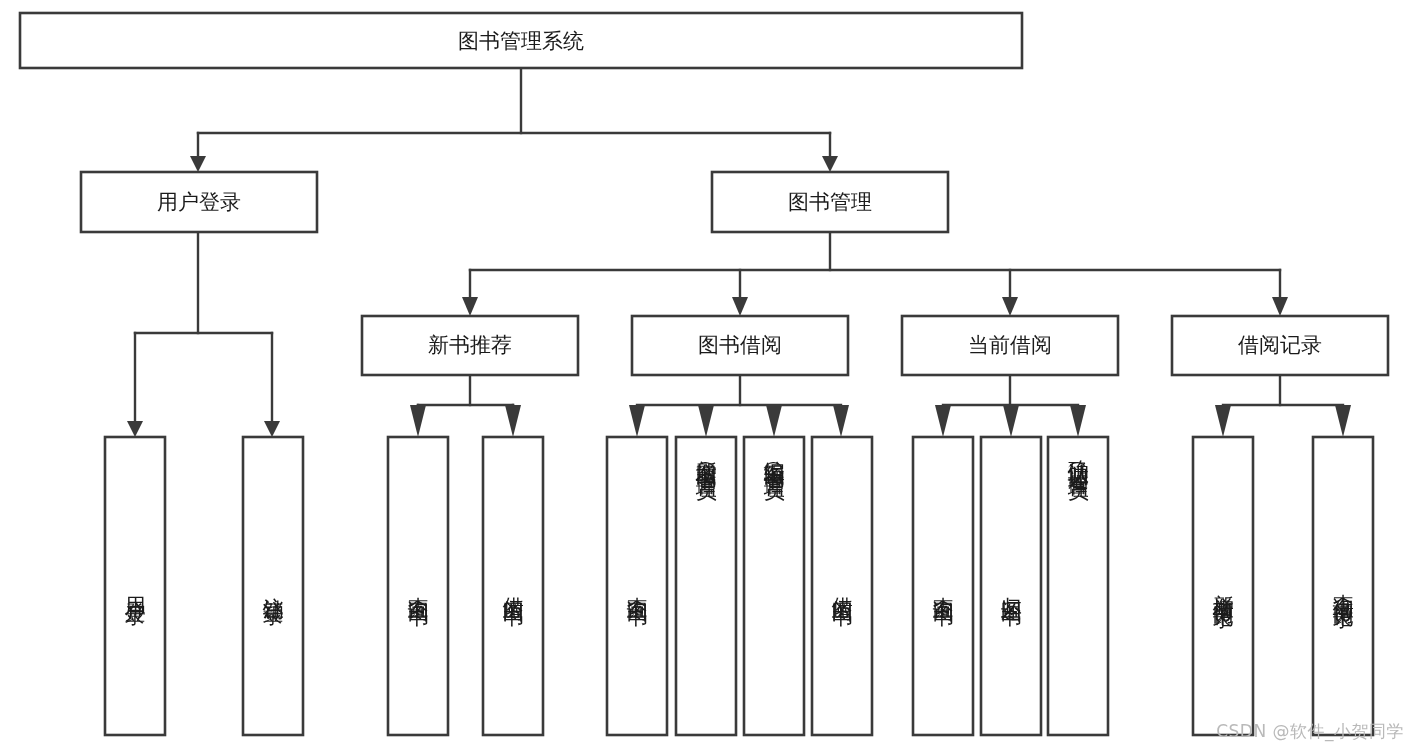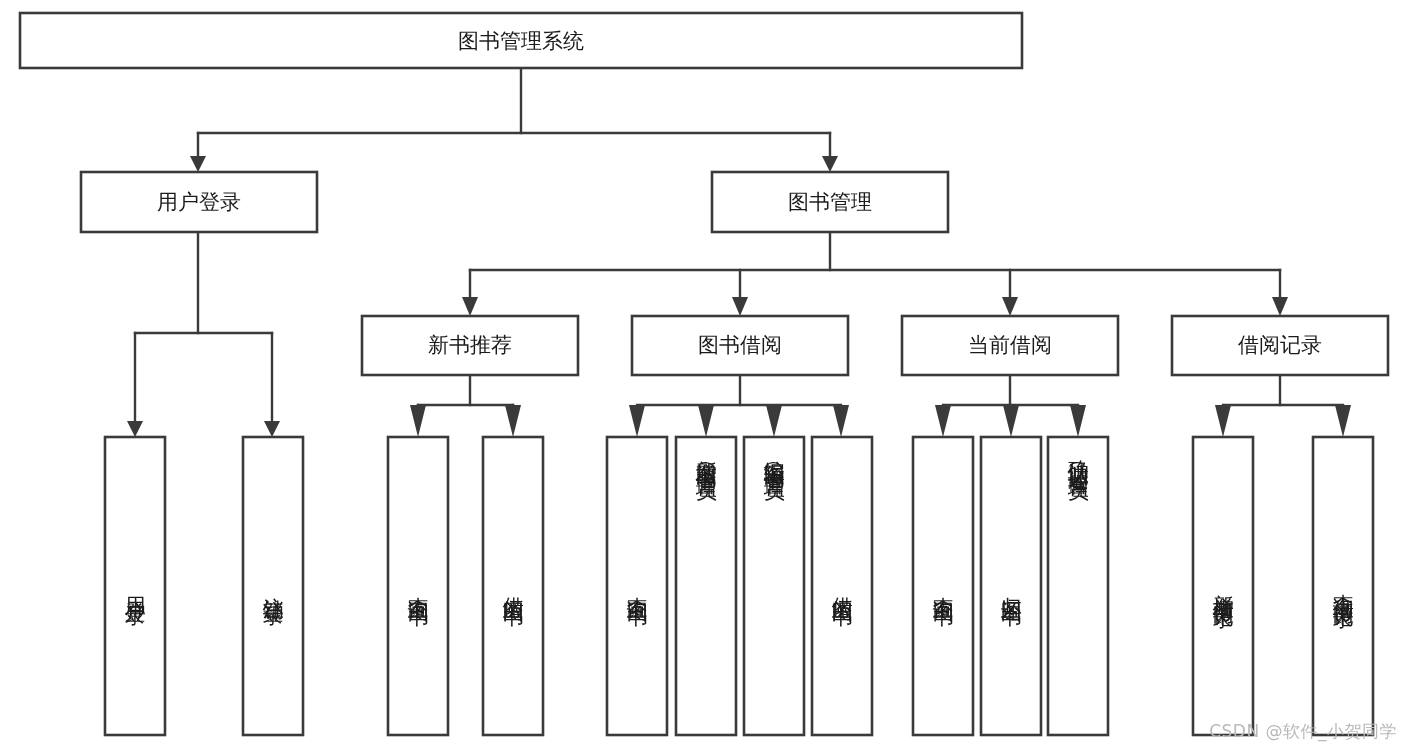--- a/index.html
+++ b/index.html
@@ -61,21 +61,21 @@
     text-orientation: upright;
     font-family: "DejaVu Sans", "Liberation Sans", sans-serif;
     font-size: 21px;
     line-height: 1.08;
     letter-spacing: 3px;
     color: #1b1b1b;
     white-space: nowrap;
   }
   .watermark {
     position: absolute;
-    right: 8px;
+    right: 1px;
     bottom: 4px;
     font-family: "DejaVu Sans", "Liberation Sans", sans-serif;
     font-size: 17px;
     color: #b9b9b9;
     white-space: nowrap;
     letter-spacing: 0.5px;
   }
 </style>
 </head>
 <body>

